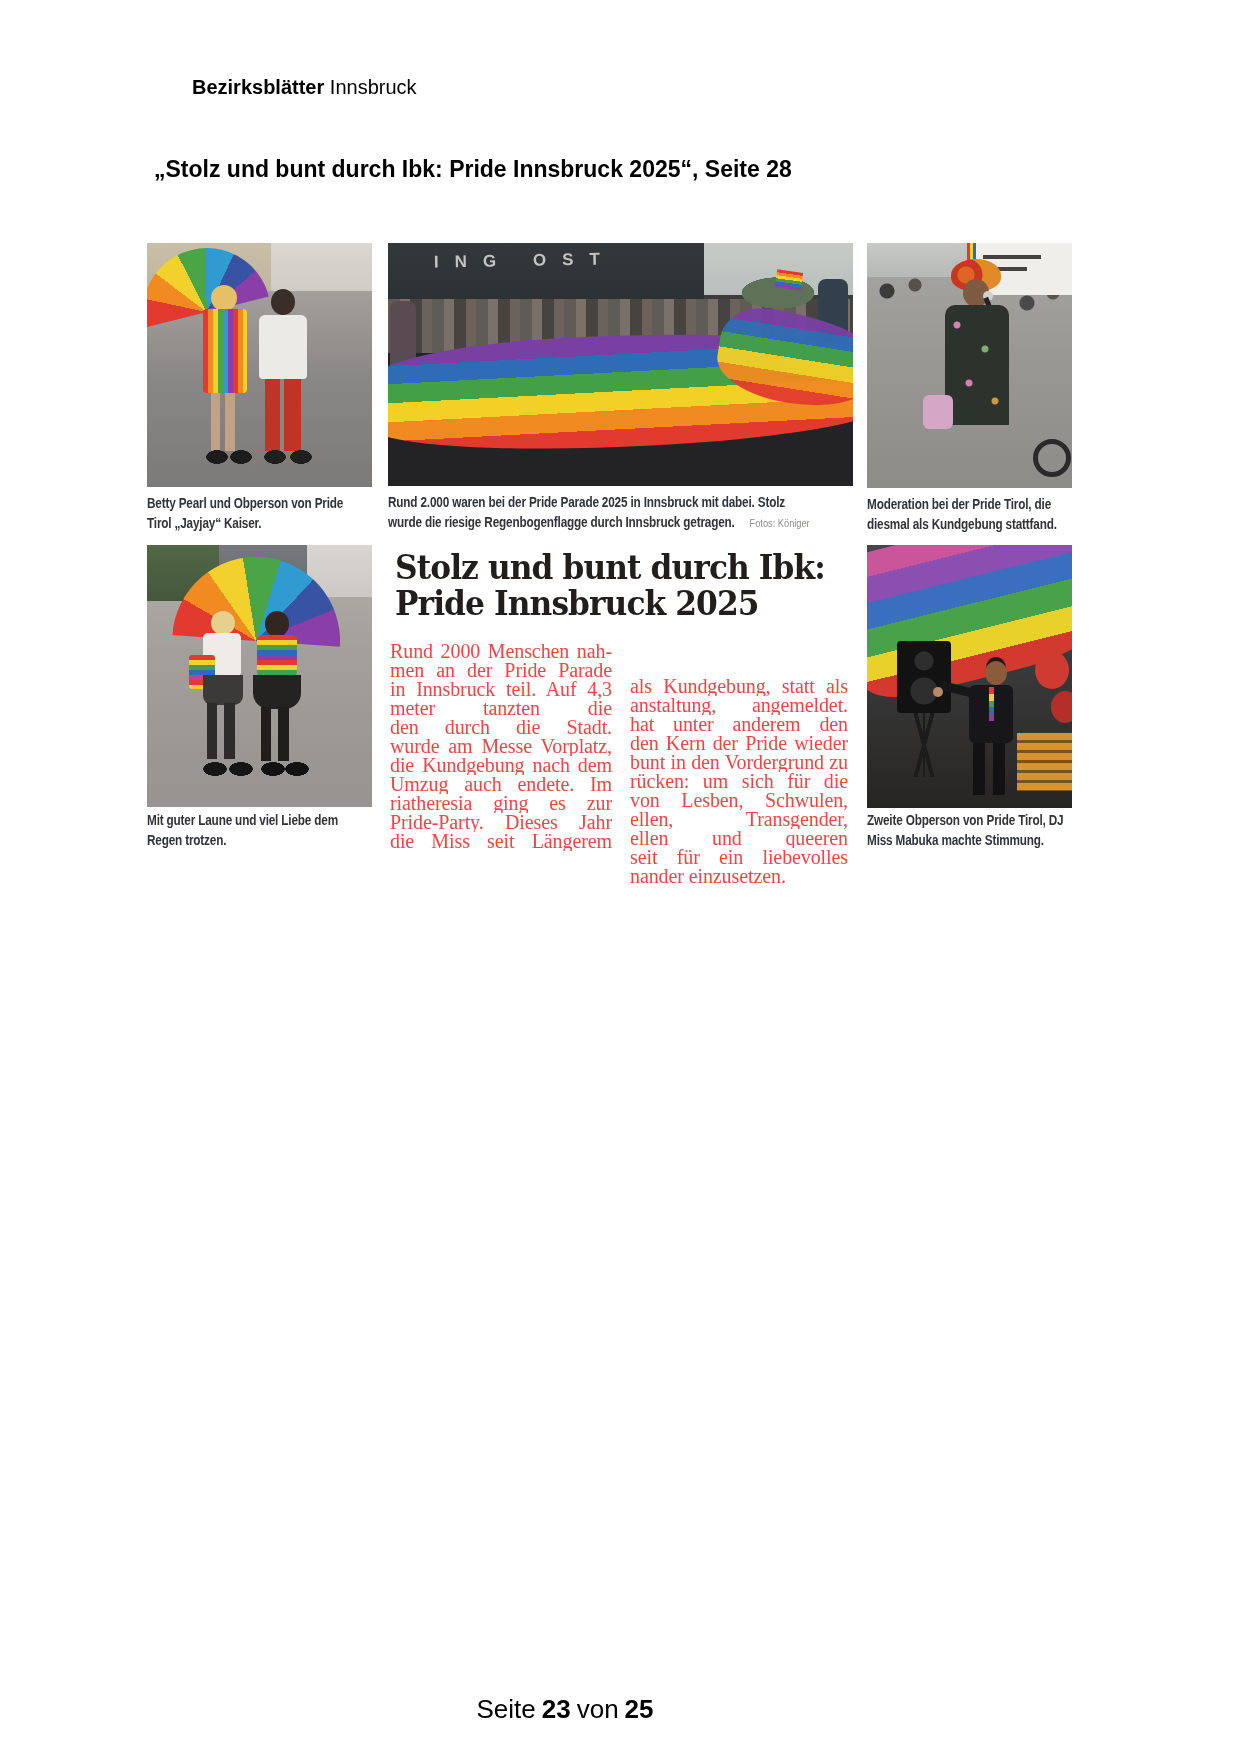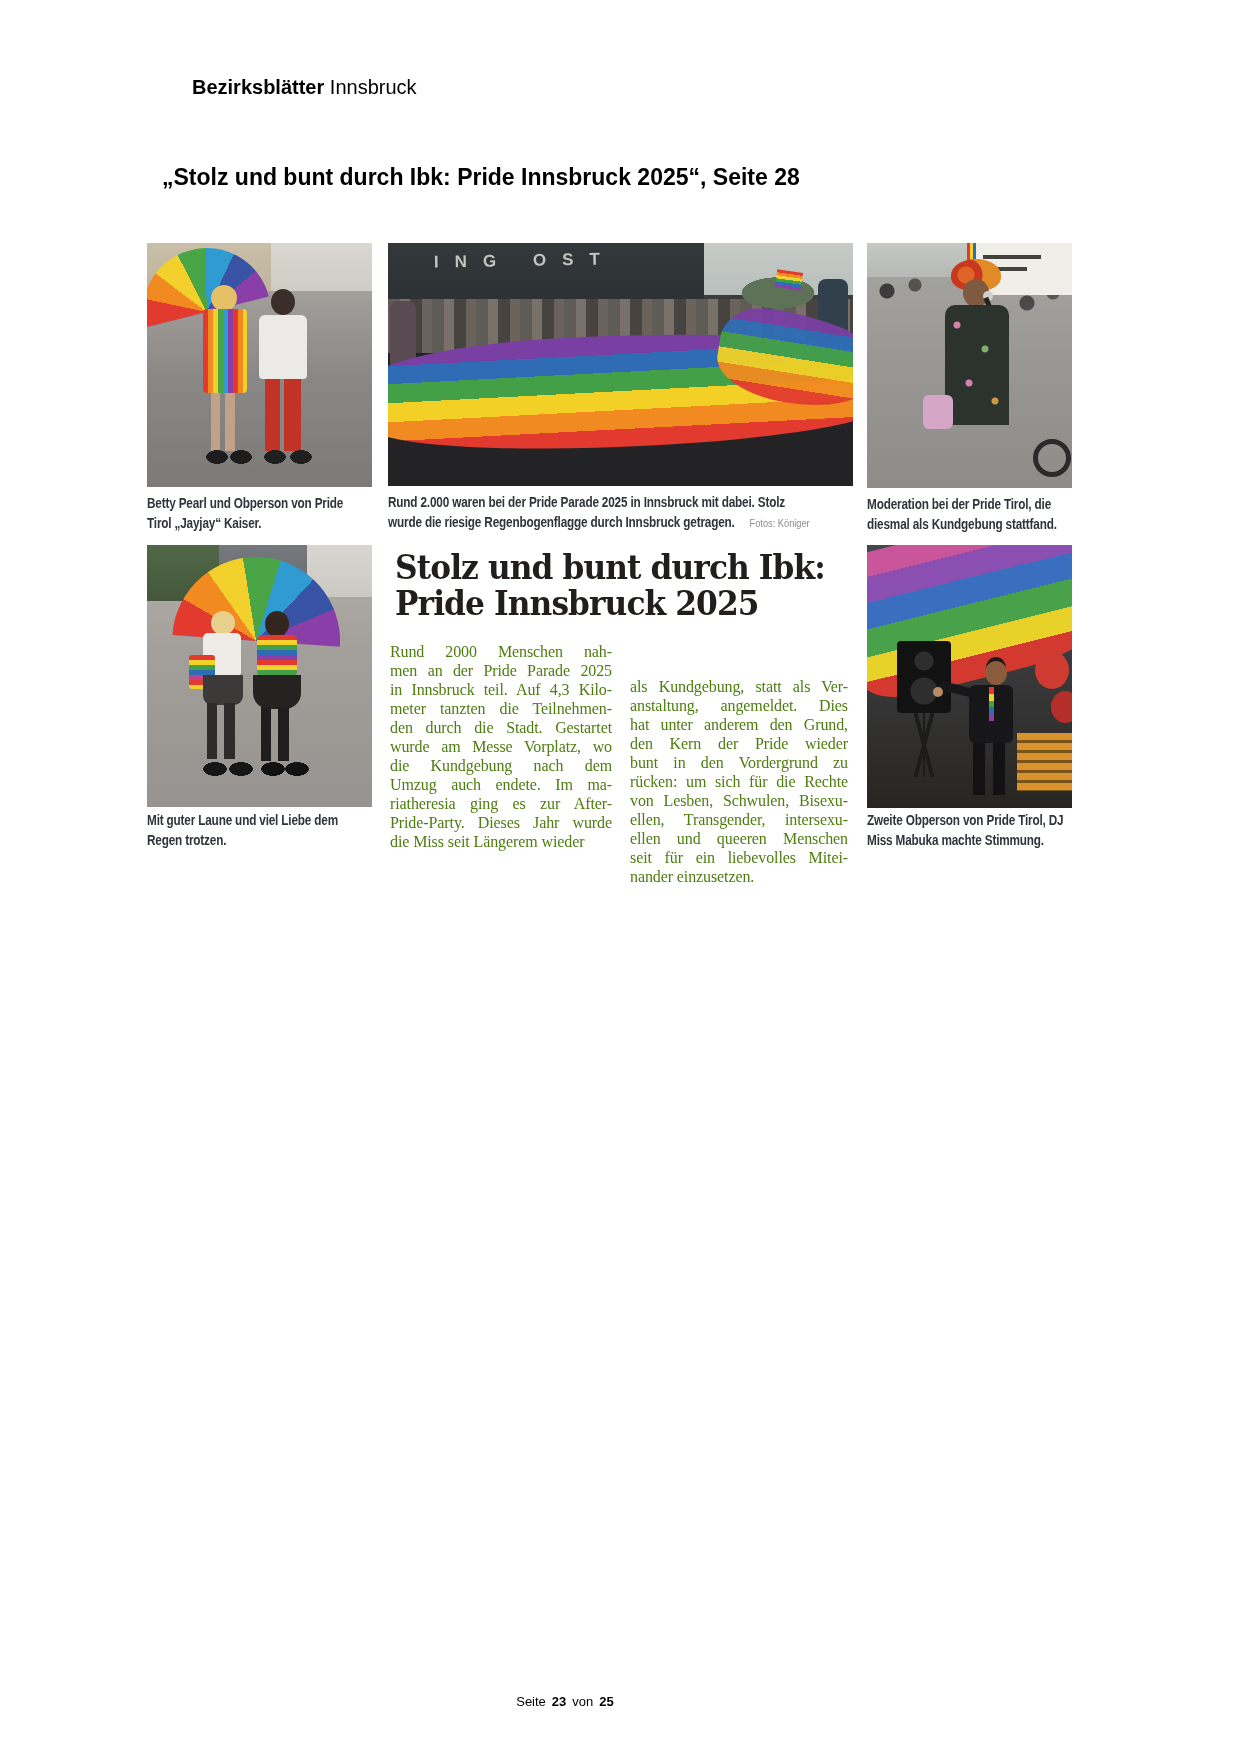--- a/index.html
+++ b/index.html
@@ -3,22 +3,22 @@
 <meta charset="utf-8">
 <style>
   html,body{margin:0;padding:0;background:#ffffff;}
   .page{position:relative;width:1241px;height:1754px;background:#ffffff;overflow:hidden;
         font-family:"Liberation Sans",sans-serif;color:#000;}
 
   
   .doc-header{position:absolute;left:146px;top:76px;font-size:20px;margin-left:46px;}
   .doc-header .brand{font-weight:700;}
   .doc-header .region{font-weight:400;}
-  .doc-title{position:absolute;left:146px;top:148px;margin:16px;font-size:23px;font-weight:700;letter-spacing:0;}
-  .doc-footer{position:absolute;left:0;top:1694px;width:1130px;text-align:center;font-size:13px;}
+  .doc-title{position:absolute;left:146px;top:148px;margin:8px;font-size:23px;font-weight:700;letter-spacing:0;}
+  .doc-footer{position:absolute;left:0;top:1694px;width:1130px;text-align:center;font-size:26px;}
   .doc-footer b{font-weight:700;}
   .doc-footer span,.doc-footer b{margin:0 3px;}
 
   
   .clipping{position:absolute;left:147px;top:243px;width:767px;height:620px;}
   .ph{position:absolute;overflow:hidden;background:#9a9996;}
   .abs{position:absolute;}
 
   .p1{left:0;top:0;width:225px;height:244px;
       background:
@@ -59,22 +59,22 @@
   .cap3{left:720px;top:251px;}
   .cap4{left:0;top:567px;}
   .cap5{left:720px;top:567px;}
   .credit{font-weight:400;font-size:11px;color:#8d8c88;margin-left:14px;letter-spacing:0;}
 
   
   .headline{position:absolute;left:248px;top:306px;font-family:"DejaVu Serif",serif;font-weight:700;
             font-size:34px;line-height:36px;color:#211e1b;letter-spacing:-1px;
             transform:scaleX(0.92);transform-origin:0 0;}
   .headline .hl-ln{white-space:nowrap;}
-  .ncol{position:absolute;width:222px;font-family:"Liberation Serif",serif;font-size:16px;
-        line-height:19px;color:#4d7c0f;letter-spacing:-0.1px;}
+  .ncol{position:absolute;width:222px;font-family:"Liberation Serif",serif;font-size:20px;
+        line-height:19px;color:#ef4444;letter-spacing:-0.1px;}
   .ncol .ln{text-align:justify;text-align-last:justify;height:19px;overflow:hidden;}
   .ncol .ln:last-child{text-align-last:left;}
   .ncol-left{left:243px;top:399px;}
   .ncol-right{left:483px;top:399px;width:218px;margin-top:35px;}
 
   
   .umb{overflow:hidden;}
   .umb::before{content:"";position:absolute;left:0;top:0;width:100%;height:200%;border-radius:50%;
      background:conic-gradient(from 270deg,
        #e23a2e 0 26deg,#f08a21 26deg 51deg,#f2d12c 51deg 77deg,#4aa547 77deg 103deg,

